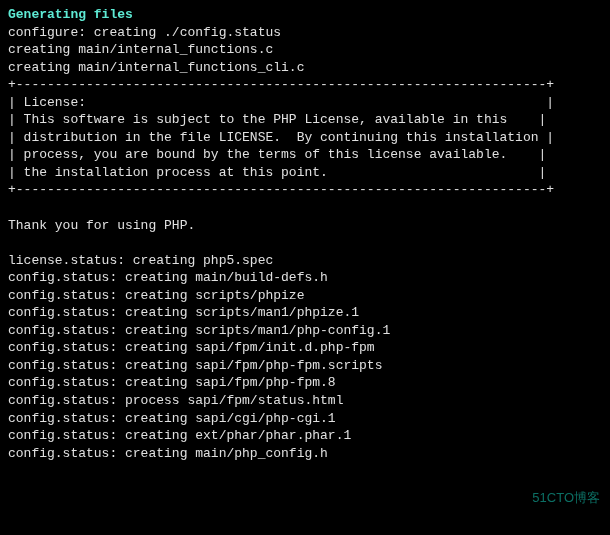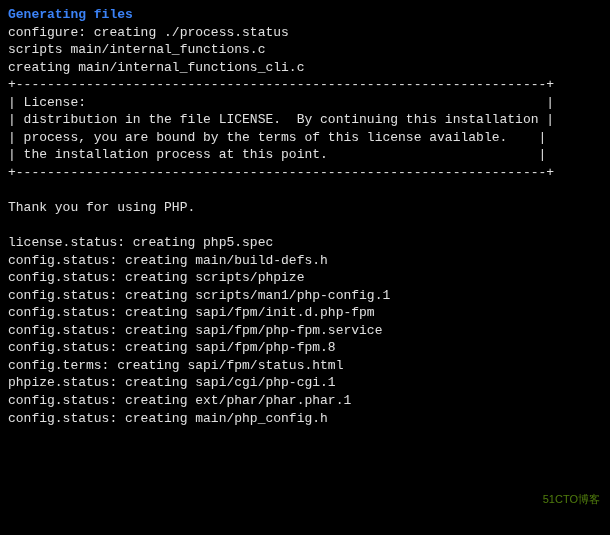--- a/index.html
+++ b/index.html
@@ -9,58 +9,60 @@
       font-family: "Courier New", monospace;
       font-size: 13px;
       line-height: 1.35;
       padding: 6px 8px;
       width: 610px;
       height: 535px;
       overflow: hidden;
       position: relative;
     }
     .line { white-space: pre; }
-    .bold { font-weight: bold; color: #3b82f6; }
+    .bold { font-weight: bold; color: #5eead4; }
     .watermark {
       position: absolute;
       right: 10px;
       bottom: 28px;
-      color: #84cc16;
-      font-size: 11px;
+      color: #14b8a6;
+      font-size: 13px;
       font-family: sans-serif;
       opacity: 0.6;
     }
   </style>
 </head>
 <body>
 
 <div>
   <div class="line bold">Generating files</div>
-  <div class="line">configure: creating ./process.status</div>
-  <div class="line">scripts main/internal_functions.c</div>
+  <div class="line">configure: creating ./config.status</div>
+  <div class="line">creating main/internal_functions.c</div>
   <div class="line">creating main/internal_functions_cli.c</div>
 
   <div class="line">+--------------------------------------------------------------------+</div>
   <div class="line">| License:                                                           |</div>
+  <div class="line">| This software is subject to the PHP License, available in this    |</div>
   <div class="line">| distribution in the file LICENSE.  By continuing this installation |</div>
   <div class="line">| process, you are bound by the terms of this license available.    |</div>
   <div class="line">| the installation process at this point.                           |</div>
   <div class="line">+--------------------------------------------------------------------+</div>
 
   <div class="line">&nbsp;</div>
   <div class="line">Thank you for using PHP.</div>
   <div class="line">&nbsp;</div>
 
   <div class="line">license.status: creating php5.spec</div>
   <div class="line">config.status: creating main/build-defs.h</div>
   <div class="line">config.status: creating scripts/phpize</div>
+  <div class="line">config.status: creating scripts/man1/phpize.1</div>
   <div class="line">config.status: creating scripts/man1/php-config.1</div>
   <div class="line">config.status: creating sapi/fpm/init.d.php-fpm</div>
-  <div class="line">config.status: creating sapi/fpm/php-fpm.service</div>
+  <div class="line">config.status: creating sapi/fpm/php-fpm.scripts</div>
   <div class="line">config.status: creating sapi/fpm/php-fpm.8</div>
-  <div class="line">config.terms: creating sapi/fpm/status.html</div>
-  <div class="line">phpize.status: creating sapi/cgi/php-cgi.1</div>
+  <div class="line">config.status: process sapi/fpm/status.html</div>
+  <div class="line">config.status: creating sapi/cgi/php-cgi.1</div>
   <div class="line">config.status: creating ext/phar/phar.phar.1</div>
   <div class="line">config.status: creating main/php_config.h</div>
 
 </div>
 
 <div class="watermark">51CTO博客</div>
 
 </body></html>

